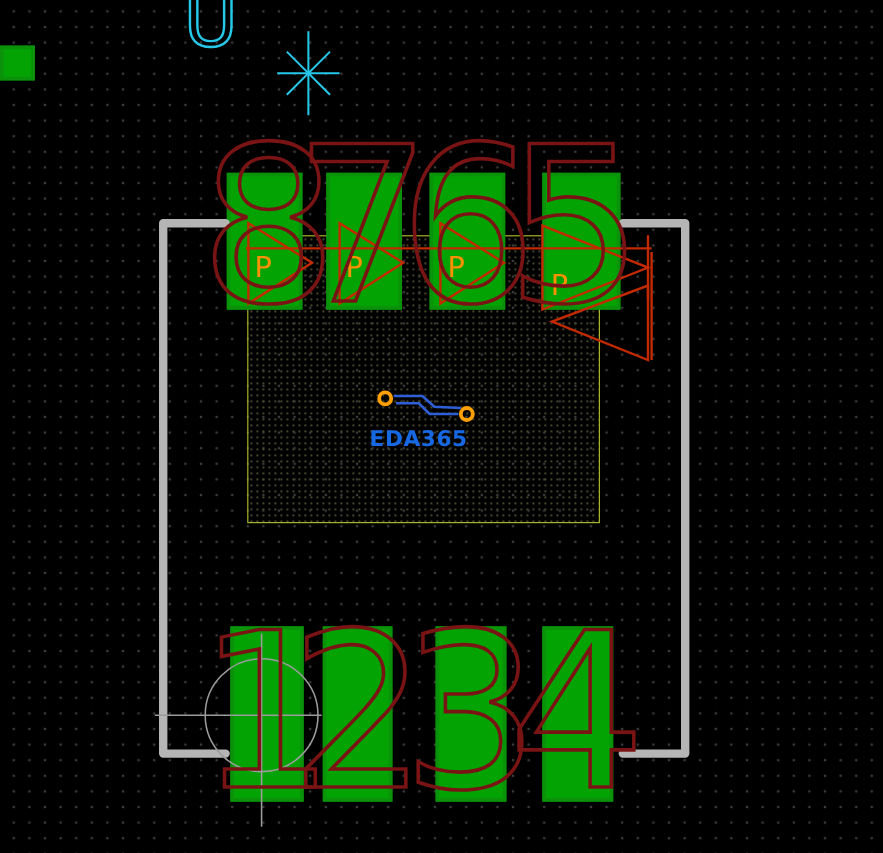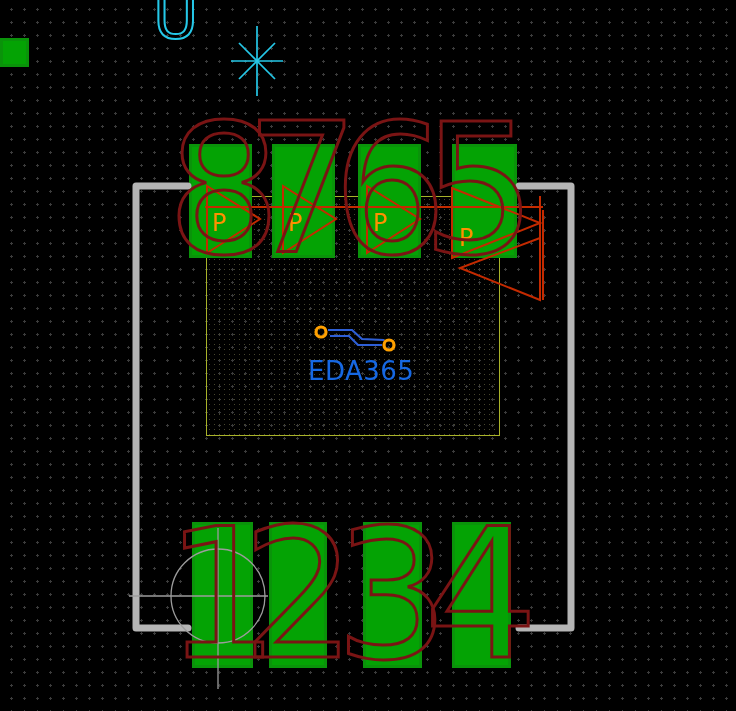--- a/index.html
+++ b/index.html
@@ -38,21 +38,21 @@
     .pin-num{color:transparent;-webkit-text-stroke:3px var(--number-maroon);}
   }
   .refdes{
     position:absolute;left:153px;top:-14px;font-size:62px;line-height:1;
     color:var(--refdes-cyan);font-family:"DejaVu Sans",sans-serif;
   }
   @supports (-webkit-text-stroke: 1px black){
     .refdes{color:transparent;-webkit-text-stroke:2px var(--refdes-cyan);}
   }
   .logo-text{
-    position:absolute;left:308px;top:356px;font-size:26px;font-weight:normal;
+    position:absolute;left:308px;top:356px;font-size:18px;font-weight:bold;
     letter-spacing:0.5px;color:var(--logo-blue);
   }
   .p-label{font-family:"DejaVu Sans",sans-serif;font-size:24px;fill:var(--p-orange);}
 </style>
 </head>
 <body>
 
 <div class="canvas">
 
   <div class="courtyard"></div>

